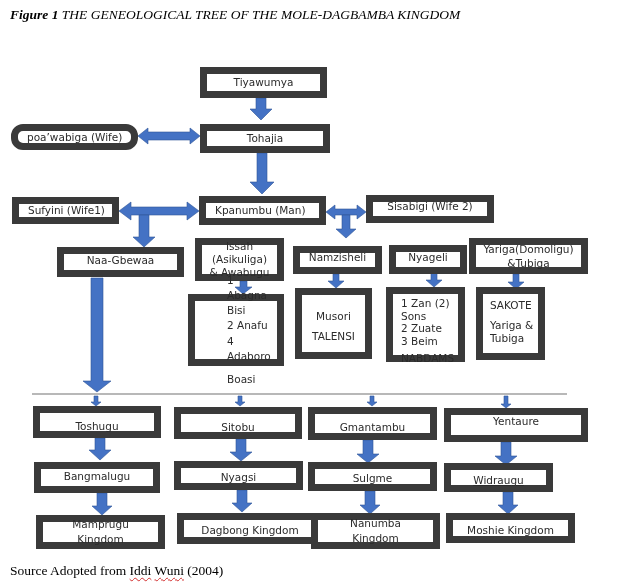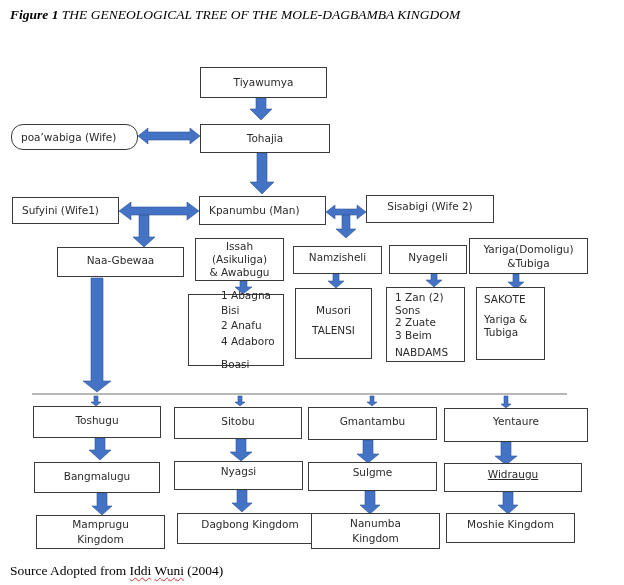--- a/index.html
+++ b/index.html
@@ -5,21 +5,21 @@
     html, body { margin: 0; padding: 0; background: #ffffff; }
     body { width: 624px; height: 585px; position: relative; overflow: hidden; }
     .caption {
       position: absolute; left: 10px; top: 7px;
       font-family: "Liberation Serif", serif; font-size: 13.5px; font-style: italic; color: #000;
       white-space: nowrap;
     }
     .caption b { font-weight: bold; }
     .box {
       position: absolute; box-sizing: border-box;
-      border: 1px solid #d946ef; background: #fff;
+      border: 7px solid #d946ef; background: #fff;
       font-family: "DejaVu Sans", sans-serif; font-size: 10.5px; color: #2b2b2b;
       display: flex; align-items: center; justify-content: center; text-align: center;
       line-height: 1.35;
     }
     .box.top { align-items: flex-start; padding-top: 6px; }
     .box.left { justify-content: flex-start; text-align: left; padding-left: 8px; }
     .box .line { display: block; }
     .box .gap { display: block; height: 8px; }
     .source {
       position: absolute; left: 10px; top: 563px;
@@ -174,21 +174,21 @@
 
 <div class="box" style="left: 34px; top: 462px; width: 126px; height: 31px; padding-bottom: 2px; border-color: rgb(58, 58, 58);">
   <span>Bangmalugu</span>
 </div>
 <div class="box top" style="left: 174px; top: 461px; width: 129px; height: 29px; padding-top: 2px; border-color: rgb(58, 58, 58);">
   <span>Nyagsi</span>
 </div>
 <div class="box top" style="left: 308px; top: 462px; width: 129px; height: 29px; padding-top: 2px; border-color: rgb(58, 58, 58);">
   <span>Sulgme</span>
 </div>
-<div class="box top" style="left: 444px; top: 463px; width: 138px; height: 29px; padding-top: 3px; border-color: rgb(58, 58, 58); text-decoration: underline;">
+<div class="box top" style="left: 444px; top: 463px; width: 109px; height: 29px; padding-top: 3px; border-color: rgb(58, 58, 58); text-decoration: underline;">
   <span>Widraugu</span>
 </div>
 
 <div class="box" style="left: 36px; top: 515px; width: 129px; height: 34px; line-height: 1.45; border-color: rgb(58, 58, 58);">
   <div>
     <span class="line">Mamprugu</span>
     <span class="line">Kingdom</span>
   </div>
 </div>
 <div class="box top" style="left: 177px; top: 513px; width: 146px; height: 31px; padding-top: 3px; border-color: rgb(58, 58, 58);">

